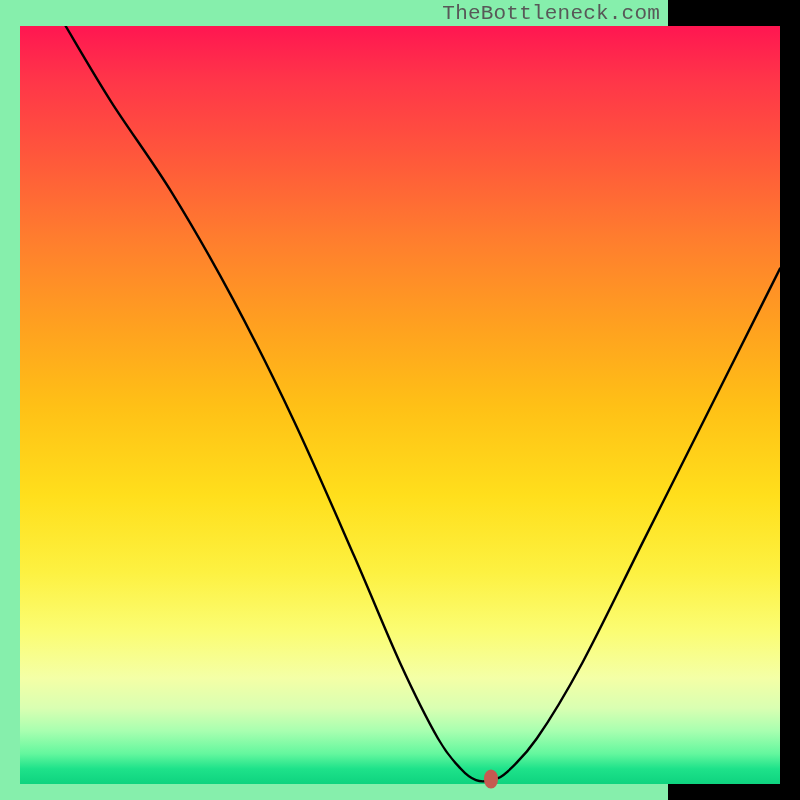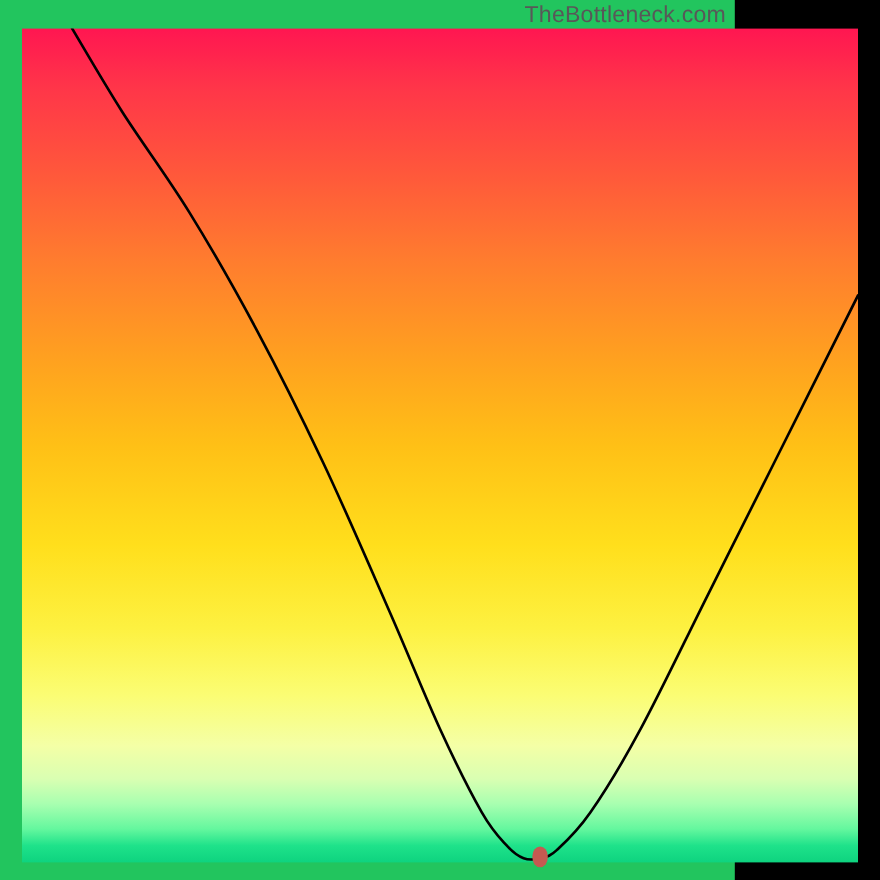--- a/index.html
+++ b/index.html
@@ -8,21 +8,22 @@
     width: 800px;
     height: 800px;
     background: #000;
     overflow: hidden;
     font-family: Arial, Helvetica, sans-serif;
   }
   .frame {
     position: relative;
     width: 668px;
     height: 800px;
-    background: #22c55e;
+    background: #86efac;
+    font-family: Liberation Mono, monospace;
   }
   .watermark {
     position: absolute;
     top: 2px;
     right: 8px;
     color: #585858;
     font-size: 21px;
     font-weight: 500;
     letter-spacing: 0.2px;
     z-index: 10;

